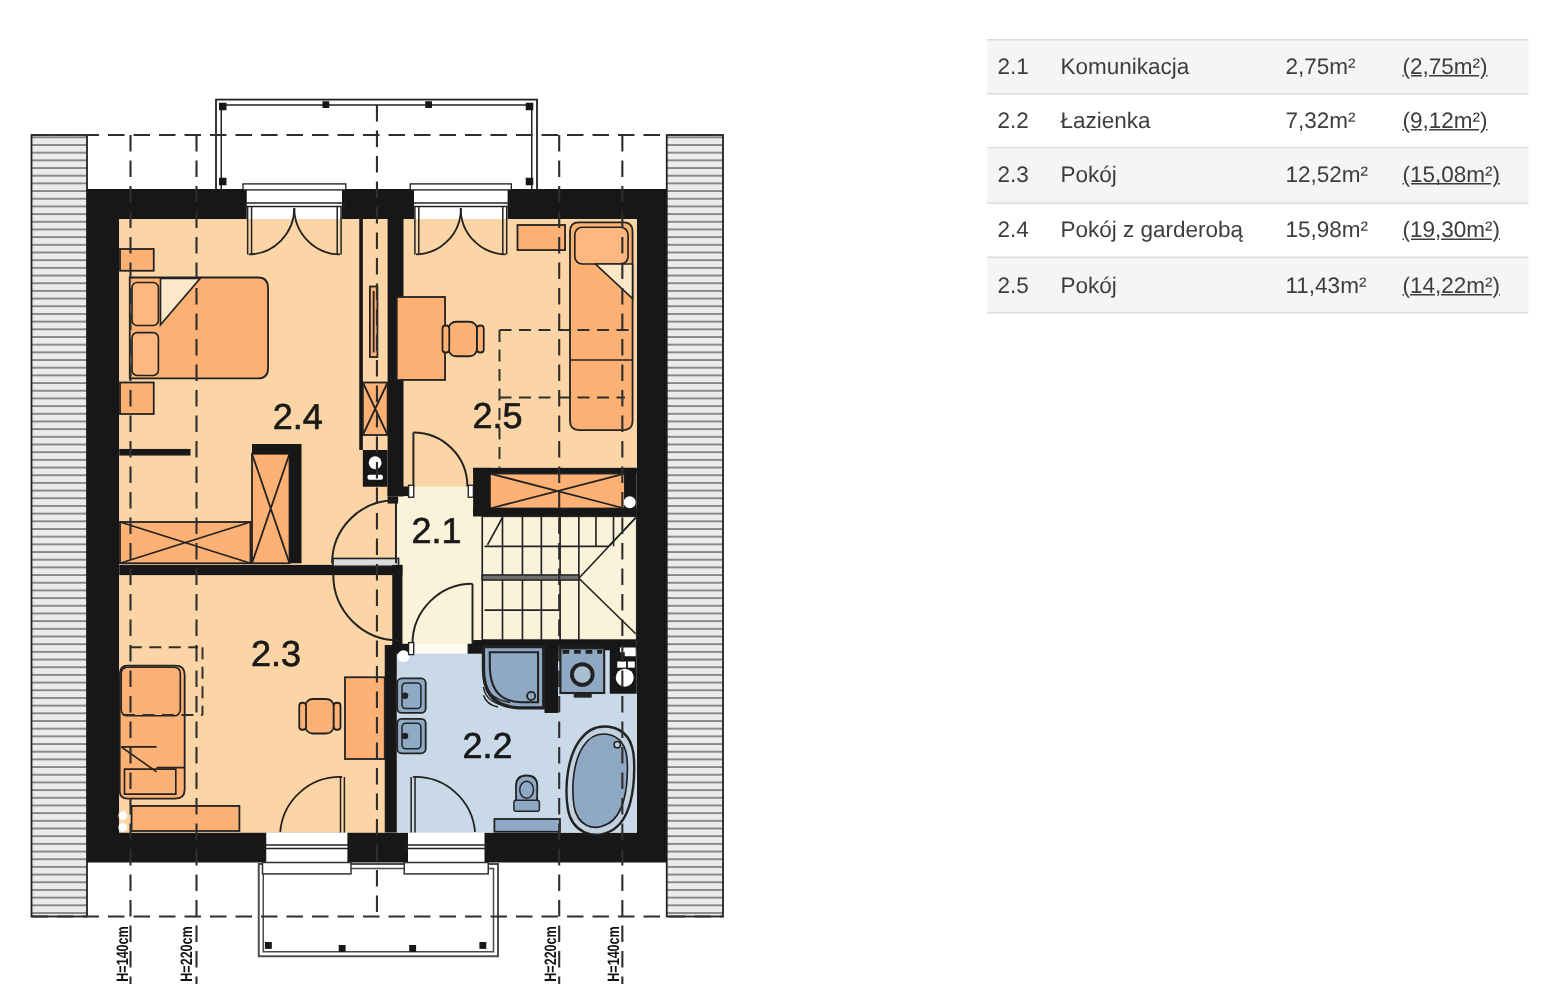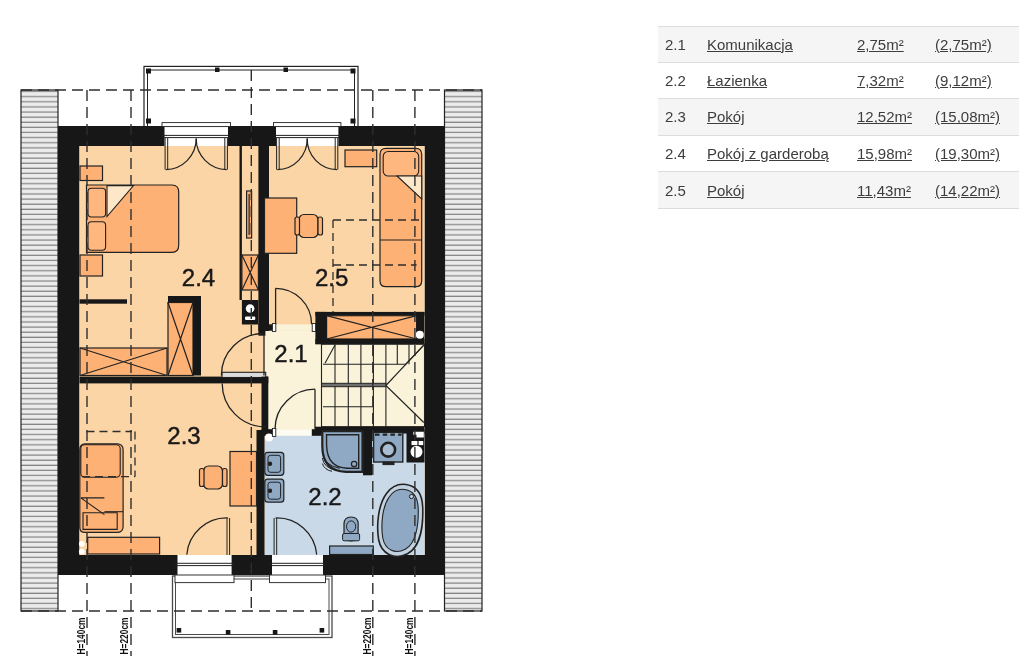--- a/index.html
+++ b/index.html
@@ -3,22 +3,22 @@
 <meta charset="utf-8">
 <style>
 html,body{margin:0;padding:0;background:#fff;width:1028px;height:661px;overflow:hidden;
 font-family:"Liberation Sans", sans-serif;}
 #plan{position:absolute;left:0;top:0;}
 #legend{position:absolute;left:658px;top:26px;width:361px;font-size:15px;color:#3d3d3d;}
 .row{display:flex;align-items:center;height:36.6px;border-bottom:1px solid #dcdcdc;box-sizing:border-box;}
 .row:first-child{border-top:1px solid #dcdcdc;}
 .row.odd{background:#f5f5f5;}
 .c1{width:42px;padding-left:7px;}
-.c2{width:150px;text-decoration:underline;}
-.c3{width:78px;text-decoration:underline;}
+.c2{width:150px;}
+.c3{width:78px;}
 .c4{flex:1;text-decoration:underline;}
 </style>
 </head>
 <body>
 
 <svg id="plan" width="660" height="661" viewBox="0 0 660 661">
 <defs>
 <pattern id="hatch" width="8" height="5.12" patternUnits="userSpaceOnUse">
 <rect width="8" height="5.12" fill="#ebebeb"></rect>
 <rect y="3.9" width="8" height="1.22" fill="#848484"></rect>

